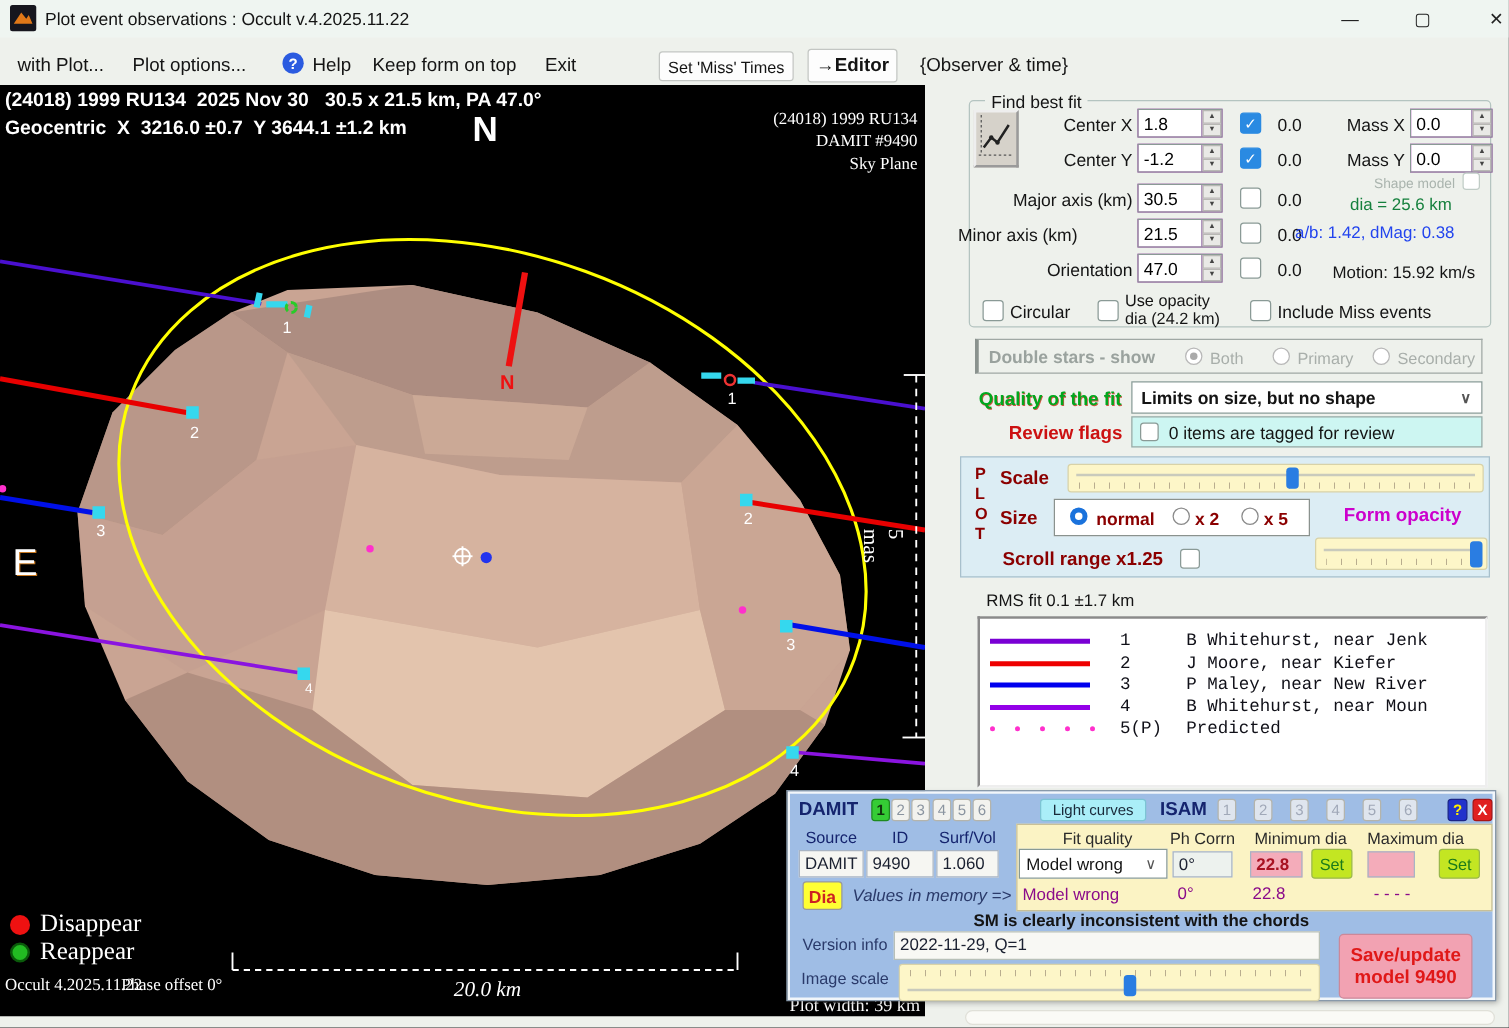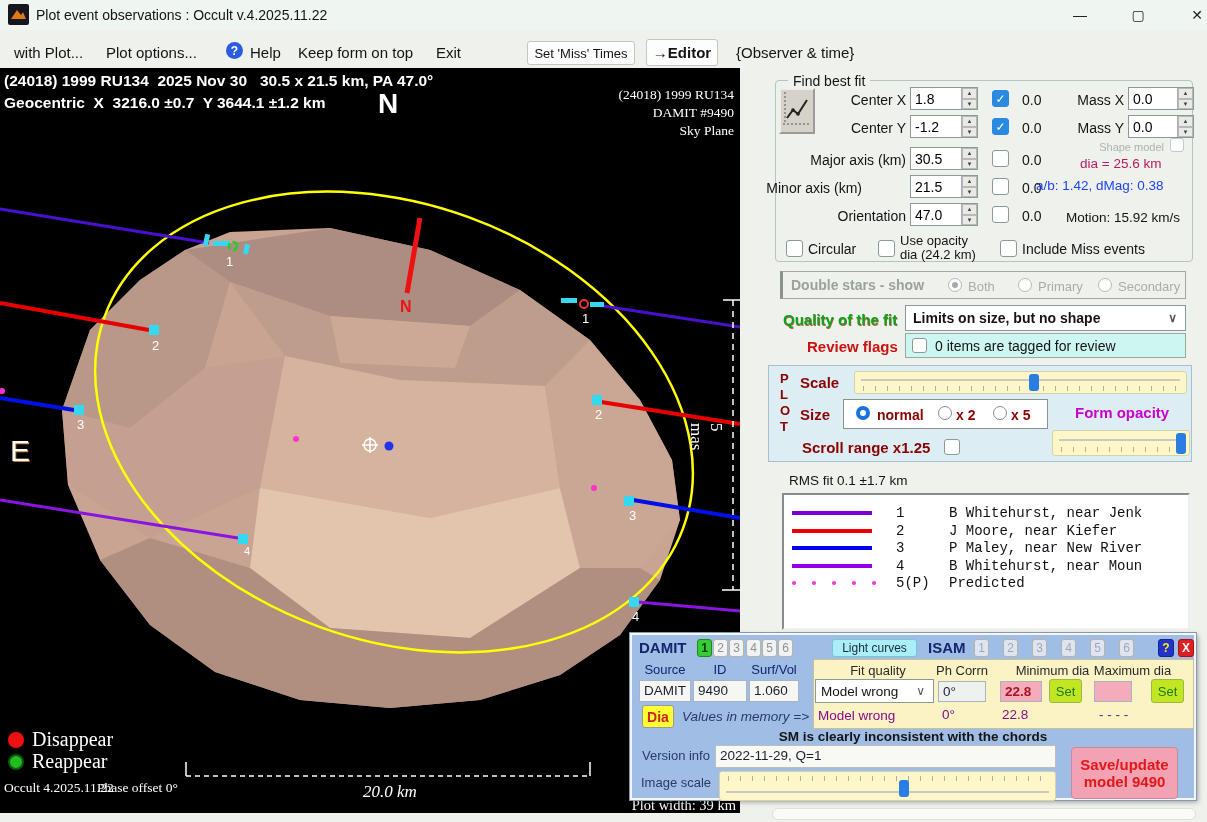--- a/index.html
+++ b/index.html
@@ -270,21 +270,21 @@
   <span class="lbl rightal" style="left:770px; top:152px; width:136px;">Major axis (km)</span>
   <div class="spin" style="left:910px; top:147px; width:68px;">
     <input readonly="" value="30.5" style="">
     <div class="spinarrows">
         <div>▲</div>
         <div>▼</div>
       </div>
   </div>
   <div class="cb" style="left:992px; top:150px;"></div>
   <span class="lbl" style="left:1022px; top:152px;">0.0</span>
-  <span class="lbl small" style="left:1080px; top:156px; color:#be185d;">dia = 25.6 km</span>
+  <span class="lbl small" style="left:1080px; top:156px; color:#15803d;">dia = 25.6 km</span>
 
   <span class="lbl rightal" style="left:726px; top:180px; width:136px;">Minor axis (km)</span>
   <div class="spin" style="left:910px; top:175px; width:68px;">
     <input readonly="" value="21.5" style="">
     <div class="spinarrows">
         <div>▲</div>
         <div>▼</div>
       </div>
   </div>
   <div class="cb" style="left:992px; top:178px;"></div>
@@ -414,21 +414,21 @@
     <div class="mbtn" style="left:487px; background:#dfe5ee; color:#a0a8b8;">6</div>
     <div class="mbtn" style="left:526px; width:16px; background:#2233cc; border-color:#1a2488; color:#ffee00; font-weight:bold;">?</div>
     <div class="mbtn" style="left:546px; width:16px; background:#e02020; border-color:#a81414; color:#fff; font-weight:bold;">X</div>
 
     <div class="yellowpane"></div>
     <span class="colhdr" style="left:7px;  top:27px; width:52px;">Source</span>
     <span class="colhdr" style="left:61px; top:27px; width:54px;">ID</span>
     <span class="colhdr" style="left:117px;top:27px; width:50px;">Surf/Vol</span>
     <span class="colhdr" style="left:190px;top:28px; width:112px; color:#2a2a2a;">Fit quality</span>
     <span class="colhdr" style="left:300px;top:28px; width:60px;  color:#2a2a2a;">Ph Corrn</span>
-    <span class="colhdr" style="left:378px;top:28px; width:85px;  color:#2a2a2a;">Minimum dia</span>
+    <span class="colhdr" style="left:366px;top:28px; width:85px;  color:#2a2a2a;">Minimum dia</span>
     <span class="colhdr" style="left:458px;top:28px; width:85px;  color:#2a2a2a;">Maximum dia</span>
 
     <div class="dfield" style="left:7px;  top:45px; width:52px; height:22px;">DAMIT</div>
     <div class="dfield" style="left:61px; top:45px; width:54px; height:22px;">9490</div>
     <div class="dfield" style="left:117px;top:45px; width:50px; height:22px;">1.060</div>
     <div class="ddown" style="left:183px; top:44px; width:119px; height:24px; font-size:13.5px;">
       <span style="margin-left:5px;">Model wrong</span>
       <span class="chev">∨</span>
     </div>
     <div class="dfield" style="left:306px; top:46px; width:48px; height:21px; background:#edf2ee;">0°</div>

